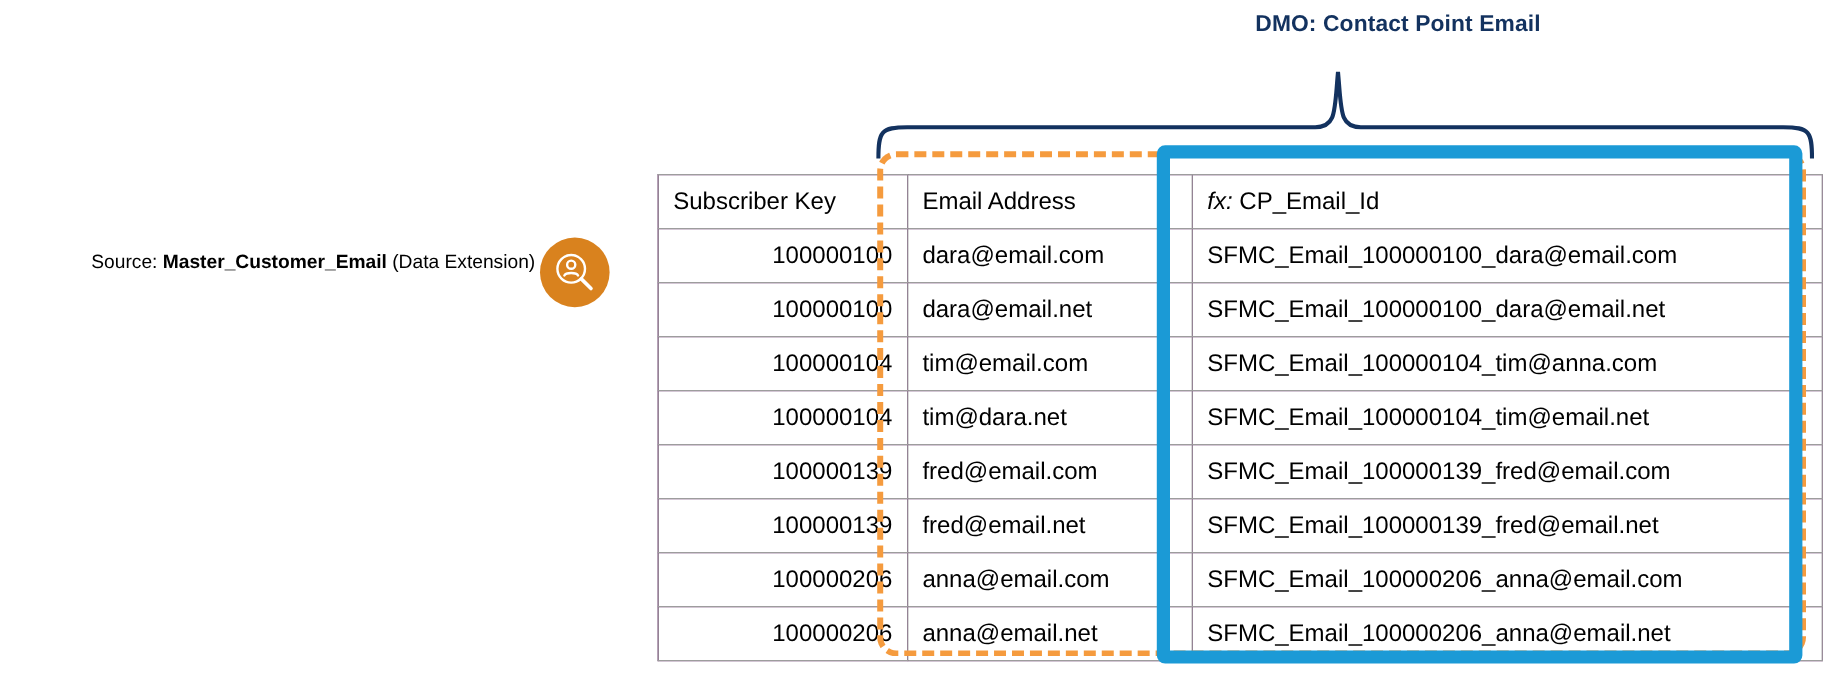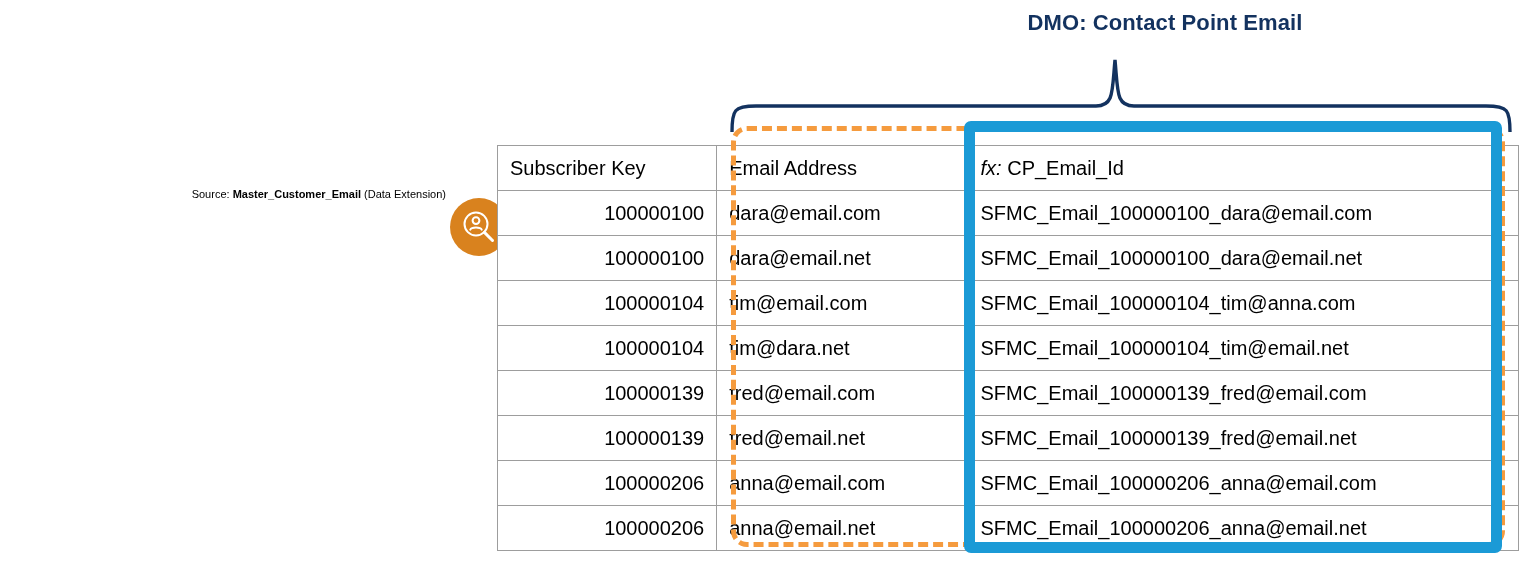--- a/index.html
+++ b/index.html
@@ -16,35 +16,35 @@
     color: #000000;
   }
 
   
   #dmo-title {
     position: absolute;
     left: 955px;
     top: 10px;
     width: 420px;
     text-align: center;
-    font-size: 22px;
+    font-size: 19px;
     font-weight: bold;
     color: #13325f;
     letter-spacing: 0.1px;
     white-space: nowrap;
   }
 
   
   #source-caption {
     position: absolute;
     left: 14px;
-    top: 184px;
+    top: 208px;
     width: 432px;
     text-align: right;
-    font-size: 11px;
+    font-size: 16px;
     line-height: 21px;
     color: #000000;
   }
   #source-caption .line { white-space: nowrap; }
   #source-caption .bold { font-weight: bold; }
 
   
   #source-icon {
     position: absolute;
     left: 450px;
@@ -65,21 +65,21 @@
     left: 726px;
     top: 52px;
     width: 790px;
     height: 80px;
     pointer-events: none;
   }
 
   
   #data-table {
     position: absolute;
-    left: 497px;
+    left: 548px;
     top: 145px;
     border-collapse: collapse;
     table-layout: fixed;
     background: #701a75;
   }
   #data-table td, #data-table th {
     border: 1px solid #9d9d9d;
     height: 44px;
     padding: 0 12px;
     font-size: 20px;

